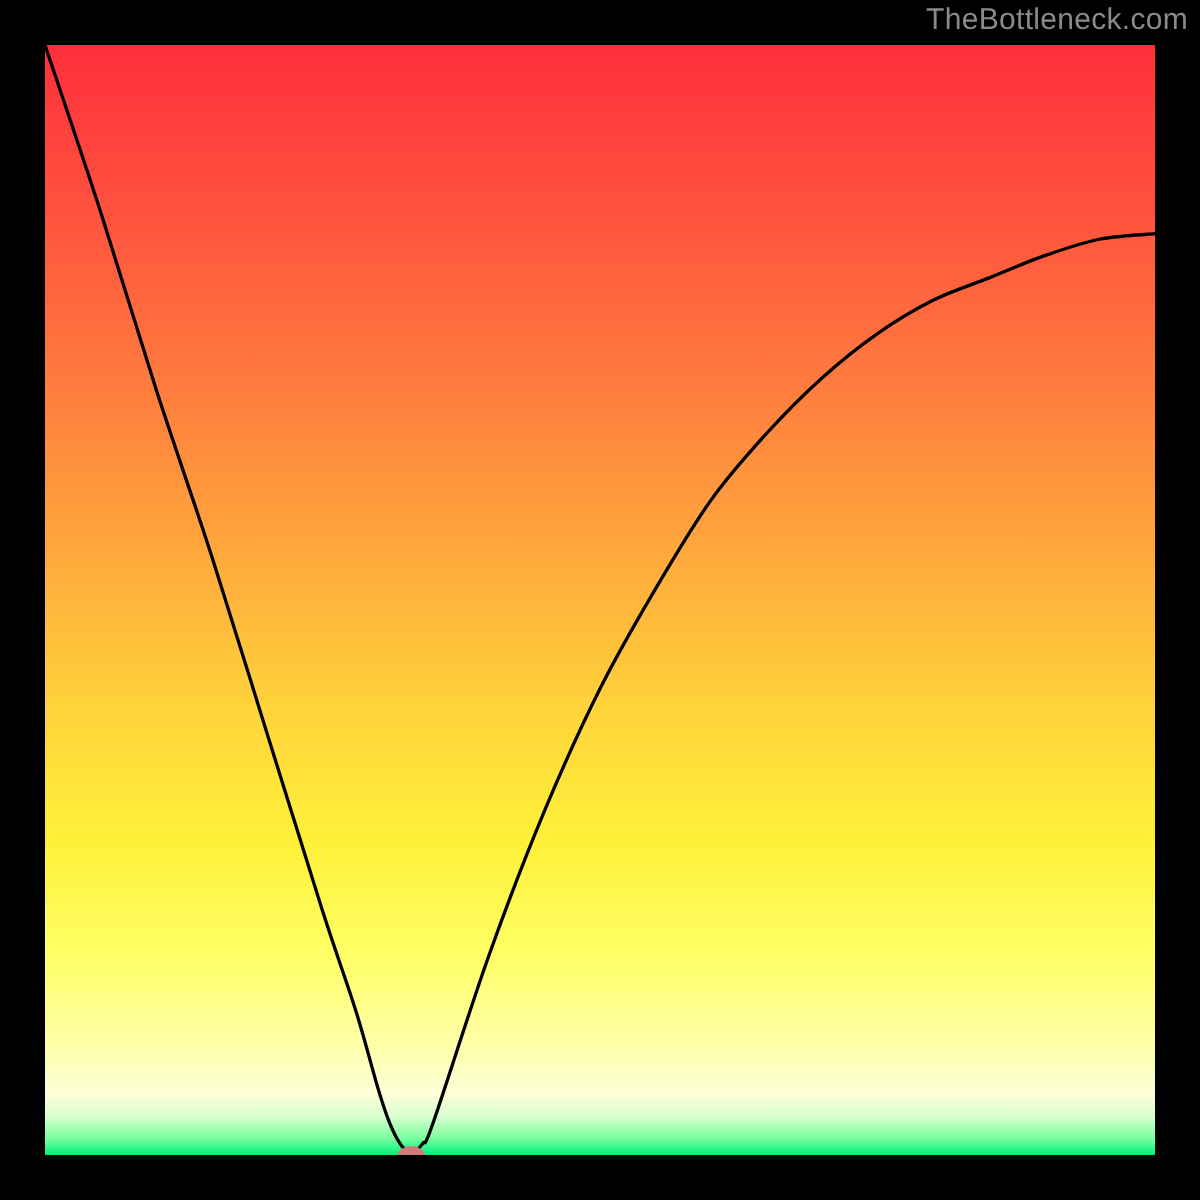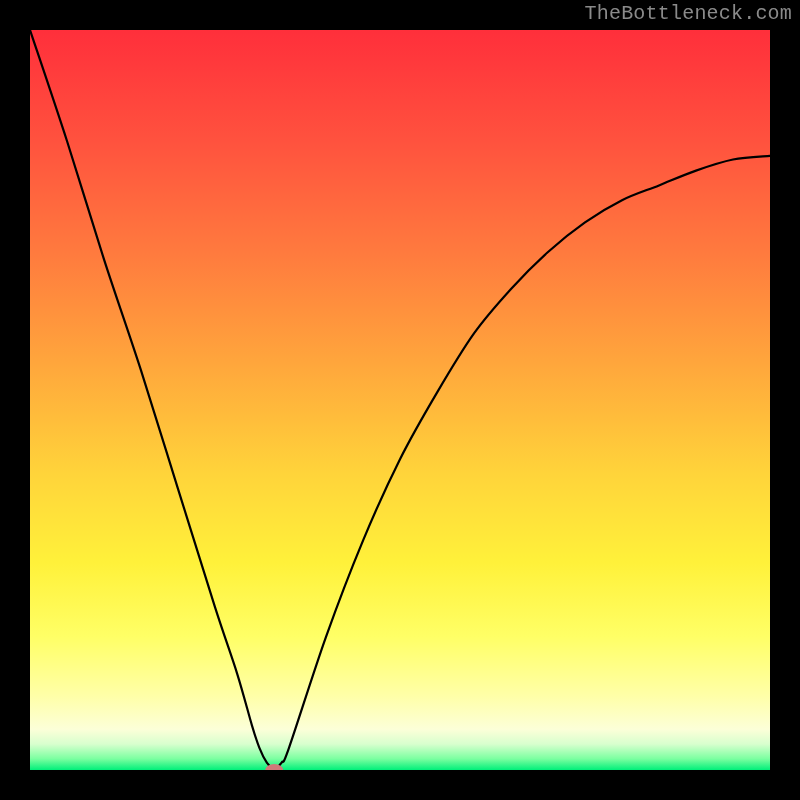--- a/index.html
+++ b/index.html
@@ -37,21 +37,21 @@
     position: absolute;
     top: 0;
     left: 0;
     width: 100%;
     height: 100%;
   }
   .watermark {
     position: absolute;
     top: 2px;
     right: 8px;
-    font-family: Liberation Mono, monospace;
+    font-family: Liberation Sans, sans-serif;
     font-size: 20px;
     color: #8a8a8a;
     font-weight: 500;
     letter-spacing: 0.2px;
   }
 </style>
 </head>
 <body>
 
 <div class="frame">

